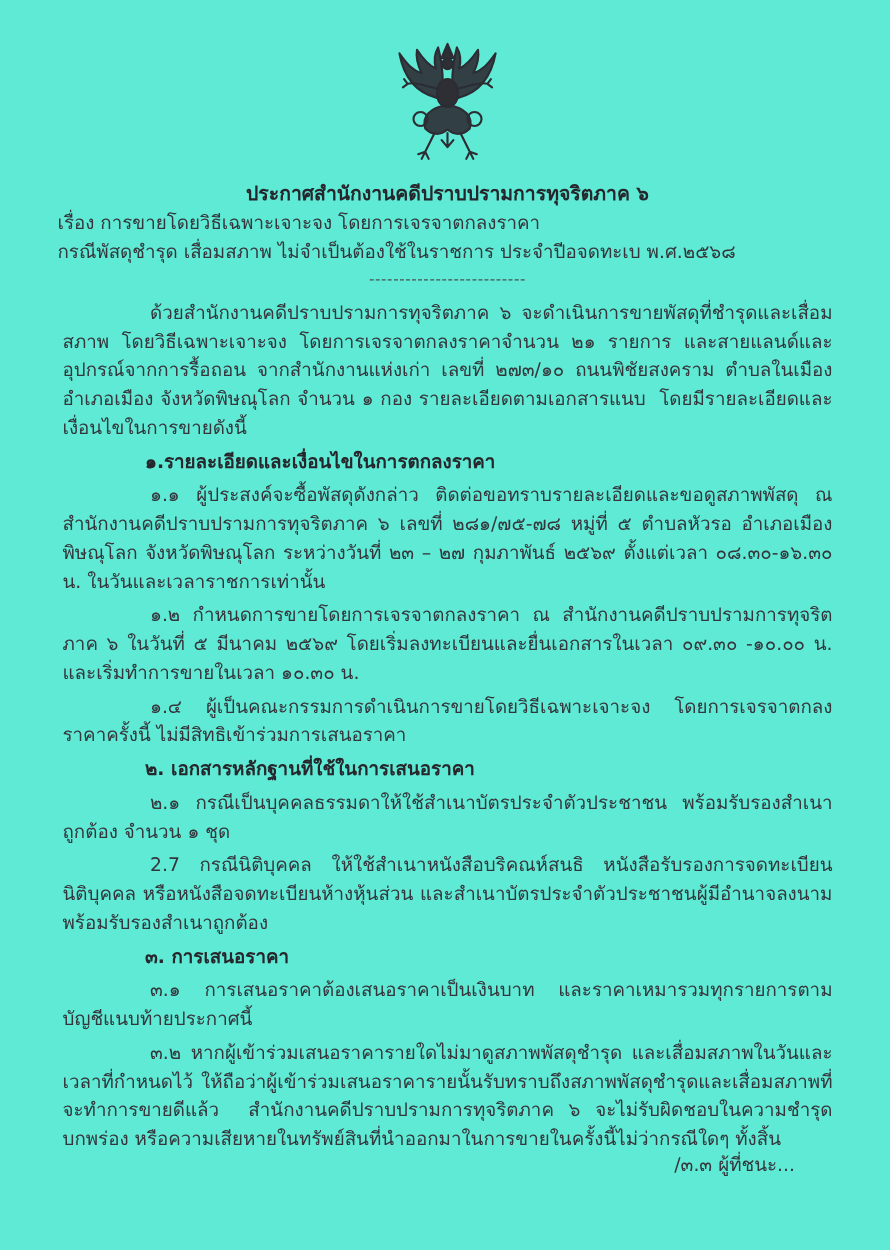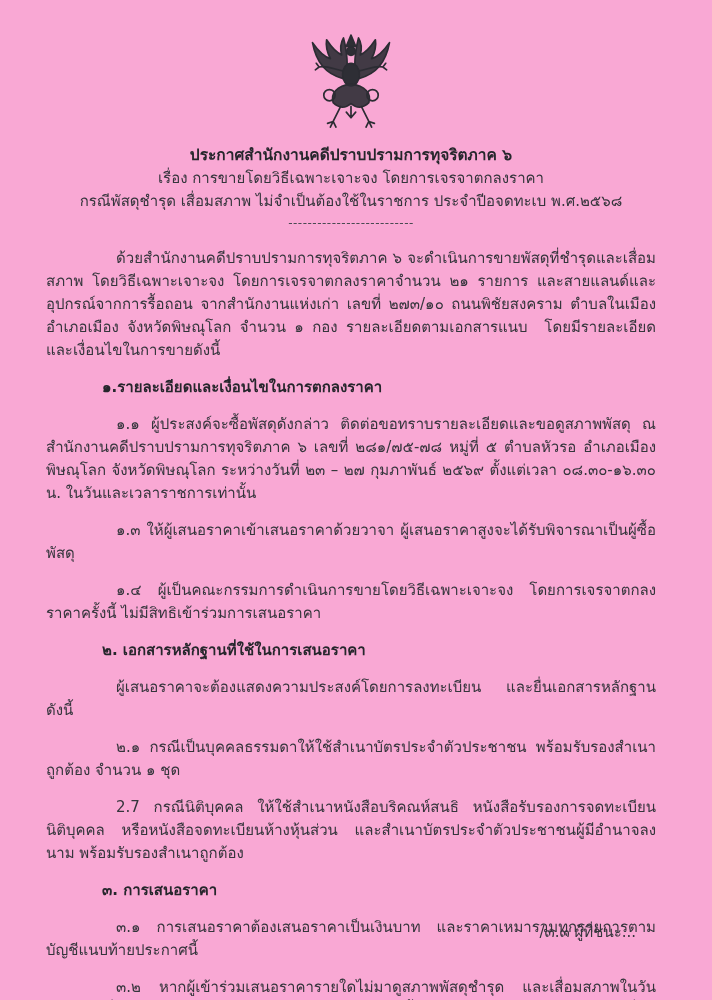--- a/index.html
+++ b/index.html
@@ -5,57 +5,57 @@
   html, body {
     margin: 0;
     padding: 0;
     background: #d9d9d9;
   }
   .page {
     position: relative;
     width: 712px;
     height: 1000px;
     margin: 0 auto;
-    background: #f9a8d4;
+    background: #5eead4;
     box-sizing: border-box;
-    padding: 30px 42px 0 32px;
+    padding: 30px 42px 0 46px;
     overflow: hidden;
     font-family: "DejaVu Sans", sans-serif;
     color: #35353c;
     font-size: 15px;
     line-height: 23px;
   }
   .emblem-wrap {
     text-align: center;
     margin: 0 0 4px 0;
     height: 110px;
   }
   .title-line {
     text-align: center;
     font-weight: 700;
     color: #26262c;
     font-size: 15.5px;
     margin: 0;
     line-height: 23px;
   }
   .subject-line {
-    text-align: center;
+    text-align: left;
     margin: 0;
     line-height: 23px;
   }
   .divider-line {
     text-align: center;
     color: #4a4a52;
     font-size: 12px;
     letter-spacing: 0.5px;
     line-height: 20px;
     margin: 0 0 6px 0;
   }
   .para {
-    margin: 14px;
+    margin: 4px;
     text-indent: 70px;
     text-align: justify;
     white-space: pre-wrap;
   }
   .section-heading {
     margin: 2px 0 0 70px;
     font-weight: 700;
     color: #26262c;
   }
   .footer-mark {
@@ -93,25 +93,24 @@
 
   <p class="title-line">ประกาศสำนักงานคดีปราบปรามการทุจริตภาค ๖</p>
   <p class="subject-line">เรื่อง  การขายโดยวิธีเฉพาะเจาะจง โดยการเจรจาตกลงราคา</p>
   <p class="subject-line">กรณีพัสดุชำรุด เสื่อมสภาพ ไม่จำเป็นต้องใช้ในราชการ ประจำปีอจดทะเบ พ.ศ.๒๕๖๘</p>
   <p class="divider-line">--------------------------</p>
 
   <p class="para">ด้วยสำนักงานคดีปราบปรามการทุจริตภาค ๖ จะดำเนินการขายพัสดุที่ชำรุดและเสื่อมสภาพ โดยวิธีเฉพาะเจาะจง โดยการเจรจาตกลงราคาจำนวน ๒๑ รายการ และสายแลนด์และอุปกรณ์จากการรื้อถอน จากสำนักงานแห่งเก่า เลขที่ ๒๗๓/๑๐ ถนนพิชัยสงคราม ตำบลในเมือง อำเภอเมือง จังหวัดพิษณุโลก จำนวน ๑ กอง รายละเอียดตามเอกสารแนบ  โดยมีรายละเอียดและเงื่อนไขในการขายดังนี้</p>
 
   <p class="section-heading">๑.รายละเอียดและเงื่อนไขในการตกลงราคา</p>
   <p class="para">๑.๑ ผู้ประสงค์จะซื้อพัสดุดังกล่าว ติดต่อขอทราบรายละเอียดและขอดูสภาพพัสดุ ณ สำนักงานคดีปราบปรามการทุจริตภาค ๖ เลขที่ ๒๘๑/๗๕-๗๘ หมู่ที่ ๕ ตำบลหัวรอ อำเภอเมืองพิษณุโลก จังหวัดพิษณุโลก ระหว่างวันที่ ๒๓ – ๒๗ กุมภาพันธ์ ๒๕๖๙ ตั้งแต่เวลา ๐๘.๓๐-๑๖.๓๐ น. ในวันและเวลาราชการเท่านั้น</p>
-  <p class="para">๑.๓ ให้ผู้เสนอราคาเข้าเสนอราคาด้วยวาจา ผู้เสนอราคาสูงจะได้รับพิจารณาเป็นผู้ซื้อพัสดุ</p>
+  <p class="para">๑.๒ กำหนดการขายโดยการเจรจาตกลงราคา ณ สำนักงานคดีปราบปรามการทุจริตภาค ๖ ในวันที่ ๕ มีนาคม ๒๕๖๙ โดยเริ่มลงทะเบียนและยื่นเอกสารในเวลา ๐๙.๓๐ -๑๐.๐๐ น. และเริ่มทำการขายในเวลา ๑๐.๓๐ น.</p>
   <p class="para">๑.๔ ผู้เป็นคณะกรรมการดำเนินการขายโดยวิธีเฉพาะเจาะจง โดยการเจรจาตกลงราคาครั้งนี้ ไม่มีสิทธิเข้าร่วมการเสนอราคา</p>
 
   <p class="section-heading">๒. เอกสารหลักฐานที่ใช้ในการเสนอราคา</p>
-  <p class="para">ผู้เสนอราคาจะต้องแสดงความประสงค์โดยการลงทะเบียน และยื่นเอกสารหลักฐาน ดังนี้</p>
   <p class="para">๒.๑ กรณีเป็นบุคคลธรรมดาให้ใช้สำเนาบัตรประจำตัวประชาชน พร้อมรับรองสำเนาถูกต้อง จำนวน ๑ ชุด</p>
   <p class="para">2.7 กรณีนิติบุคคล ให้ใช้สำเนาหนังสือบริคณห์สนธิ หนังสือรับรองการจดทะเบียน นิติบุคคล หรือหนังสือจดทะเบียนห้างหุ้นส่วน และสำเนาบัตรประจำตัวประชาชนผู้มีอำนาจลงนาม พร้อมรับรองสำเนาถูกต้อง</p>
 
   <p class="section-heading">๓. การเสนอราคา</p>
   <p class="para">๓.๑ การเสนอราคาต้องเสนอราคาเป็นเงินบาท และราคาเหมารวมทุกรายการตามบัญชีแนบท้ายประกาศนี้</p>
   <p class="para">๓.๒ หากผู้เข้าร่วมเสนอราคารายใดไม่มาดูสภาพพัสดุชำรุด และเสื่อมสภาพในวันและเวลาที่กำหนดไว้ ให้ถือว่าผู้เข้าร่วมเสนอราคารายนั้นรับทราบถึงสภาพพัสดุชำรุดและเสื่อมสภาพที่จะทำการขายดีแล้ว  สำนักงานคดีปราบปรามการทุจริตภาค ๖ จะไม่รับผิดชอบในความชำรุดบกพร่อง หรือความเสียหายในทรัพย์สินที่นำออกมาในการขายในครั้งนี้ไม่ว่ากรณีใดๆ ทั้งสิ้น</p>
 
   <p class="footer-mark">/๓.๓ ผู้ที่ชนะ...</p>
 
 </div>

